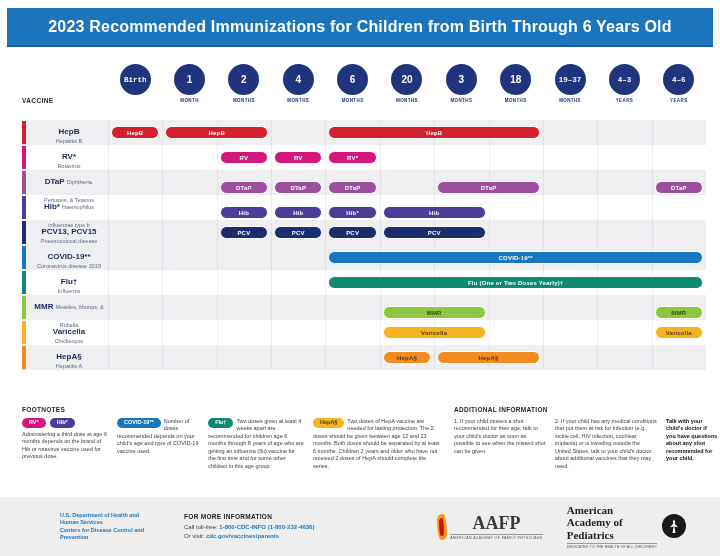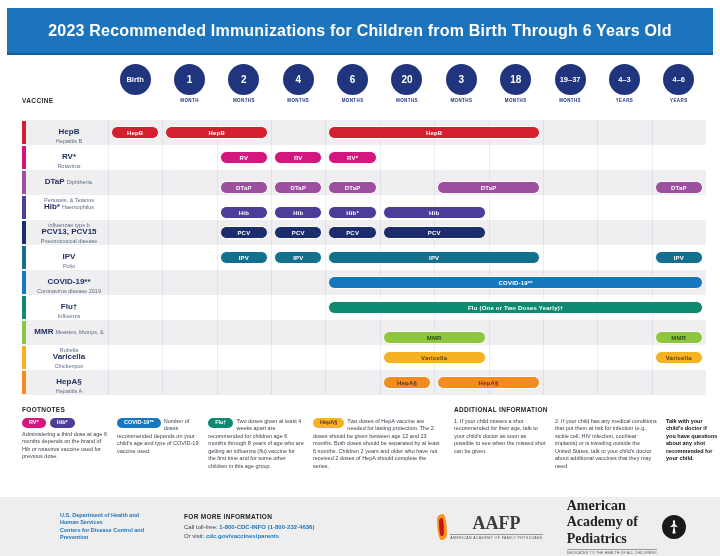--- a/index.html
+++ b/index.html
@@ -1,31 +1,31 @@
 <!DOCTYPE html>
 <html><head>
 <meta charset="utf-8">
 <style>
   * { margin:0; padding:0; box-sizing:border-box; }
   html,body { width:720px; height:556px; }
   body { position:relative; background:#ffffff; font-family:"Liberation Sans", sans-serif; overflow:hidden; }
 
   
-  .titlebar { position:absolute; left:7px; right:7px; top:8px; height:47px; background:#1C75BC;
+  .titlebar { position:absolute; left:7px; right:7px; top:8px; height:39px; background:#1C75BC;
               display:flex; align-items:center; justify-content:center; border-bottom:2px solid #135E9A; }
   .titlebar h1 { color:#ffffff; font-size:16px; font-weight:bold; letter-spacing:0.2px; }
 
   
   .table-head { position:absolute; left:22px; top:64px; width:684px; display:grid;
                 grid-template-columns:86px repeat(11,1fr); }
   .vaccine-label { align-self:end; font-size:6.5px; font-weight:bold; color:#2b2b2b; letter-spacing:0.4px; padding-bottom:2px; }
   .age-col { display:flex; flex-direction:column; align-items:center; }
   .age-circle { width:31px; height:31px; border-radius:50%; background:#21357E; color:#fff;
                 display:flex; align-items:center; justify-content:center; font-weight:bold; font-size:10px; }
-  .age-circle.small { font-size:7.5px; }
+  .age-circle.small { font-size:7.5px;font-family:Liberation Mono, monospace; }
   .age-sub { margin-top:3px; height:8px; font-size:4.5px; font-weight:bold; color:#21357E; letter-spacing:0.4px; }
 
   
   .chart { position:absolute; left:22px; top:120px; width:684px;text-align:center; }
   .gridlines { position:absolute; top:0; bottom:0; left:0; right:0; z-index:1; pointer-events:none; }
   .gridline { position:absolute; top:0; bottom:0; width:1px; background:rgba(33,53,126,0.08); }
   .row { position:relative; height:25px; display:grid; grid-template-columns:86px repeat(11,1fr); align-items:center; }
   .row.gray { background:#EFEFF1; }
   .row .strip { position:absolute; left:0; top:1px; bottom:1px; width:4px; }
   .rowlabel { padding-left:12px; padding-right:4px; line-height:1.12; position:relative; z-index:2; }
@@ -73,21 +73,21 @@
   .moreinfo a { color:#1C75BC; text-decoration:none; font-weight:bold; }
   .spacer { flex:1; }
   .aafp { display:flex; align-items:flex-start; gap:3px; margin-right:24px; }
   .aafp .flame { width:10px; height:26px; background:#F7941D; border-radius:60% 40% 55% 45%/20% 80% 20% 80%; position:relative; }
   .aafp .flame::after { content:""; position:absolute; left:2px; top:4px; width:5px; height:18px; background:#C4161C; border-radius:60% 40% 55% 45%/20% 80% 20% 80%; }
   .aafp .stack { display:flex; flex-direction:column; align-items:center; }
   .aafp .aafp-name { font-family:"Liberation Serif", serif; font-size:18px; font-weight:bold; color:#3c3c3c; line-height:1; }
   .aafp .aafp-tag { border-top:1px solid #999; margin-top:2px; padding-top:1px; font-size:3.5px; letter-spacing:0.4px; color:#555; }
   .aap { display:flex; align-items:center; gap:5px; }
   .aap .stack { display:flex; flex-direction:column; }
-  .aap-name { font-family:"Liberation Serif", serif; font-size:14px; font-weight:bold; color:#222; line-height:1.15; width:82px; }
+  .aap-name { font-family:"Liberation Serif", serif; font-size:11px; font-weight:bold; color:#222; line-height:1.15; width:82px; }
   .aap-tag { border-top:1px solid #999; margin-top:2px; padding-top:1px; font-size:3.5px; letter-spacing:0.2px; color:#555; }
   .aap-seal { width:24px; height:24px; border-radius:50%; background:#1a1a1a; position:relative; flex:none; }
   .aap-seal::after { content:""; position:absolute; left:8px; top:5px; width:8px; height:14px; background:#fff;
                      clip-path:polygon(50% 0,65% 15%,60% 30%,100% 55%,55% 50%,70% 100%,30% 100%,45% 50%,0 55%,40% 30%,35% 15%); }
 </style>
 </head>
 <body>
 
 <div class="titlebar">
   <h1>2023 Recommended Immunizations for Children from Birth Through 6 Years Old</h1>
@@ -188,28 +188,20 @@
         <div class="pill" style="grid-column: 7 / 9; background: rgb(76, 61, 153); color: rgb(255, 255, 255);">Hib</div>
       </div>
       <div class="row gray">
         <div class="strip" style="background: rgb(28, 45, 107);"></div>
         <div class="rowlabel"><span class="vname">PCV13, PCV15</span><span class="vsub block">Pneumococcal disease</span></div>
         <div class="pill" style="grid-column: 4 / 5; background: rgb(28, 45, 107); color: rgb(255, 255, 255);">PCV</div>
         <div class="pill" style="grid-column: 5 / 6; background: rgb(28, 45, 107); color: rgb(255, 255, 255);">PCV</div>
         <div class="pill" style="grid-column: 6 / 7; background: rgb(28, 45, 107); color: rgb(255, 255, 255);">PCV</div>
         <div class="pill" style="grid-column: 7 / 9; background: rgb(28, 45, 107); color: rgb(255, 255, 255);">PCV</div>
       </div>
-      <div class="row">
-        <div class="strip" style="background: rgb(21, 112, 142);"></div>
-        <div class="rowlabel"><span class="vname">IPV</span><span class="vsub block">Polio</span></div>
-        <div class="pill" style="grid-column: 4 / 5; background: rgb(21, 112, 142); color: rgb(255, 255, 255);">IPV</div>
-        <div class="pill" style="grid-column: 5 / 6; background: rgb(21, 112, 142); color: rgb(255, 255, 255);">IPV</div>
-        <div class="pill" style="grid-column: 6 / 10; background: rgb(21, 112, 142); color: rgb(255, 255, 255);">IPV</div>
-        <div class="pill" style="grid-column: 12 / 13; background: rgb(21, 112, 142); color: rgb(255, 255, 255);">IPV</div>
-      </div>
       <div class="row gray">
         <div class="strip" style="background: rgb(23, 120, 192);"></div>
         <div class="rowlabel"><span class="vname">COVID-19**</span><span class="vsub block">Coronavirus disease 2019</span></div>
         <div class="pill" style="grid-column: 6 / 13; background: rgb(23, 120, 192); color: rgb(255, 255, 255);">COVID-19**</div>
       </div>
       <div class="row">
         <div class="strip" style="background: rgb(13, 138, 112);"></div>
         <div class="rowlabel"><span class="vname">Flu†</span><span class="vsub block">Influenza</span></div>
         <div class="pill" style="grid-column: 6 / 13; background: rgb(13, 138, 112); color: rgb(255, 255, 255);">Flu (One or Two Doses Yearly)†</div>
       </div>

